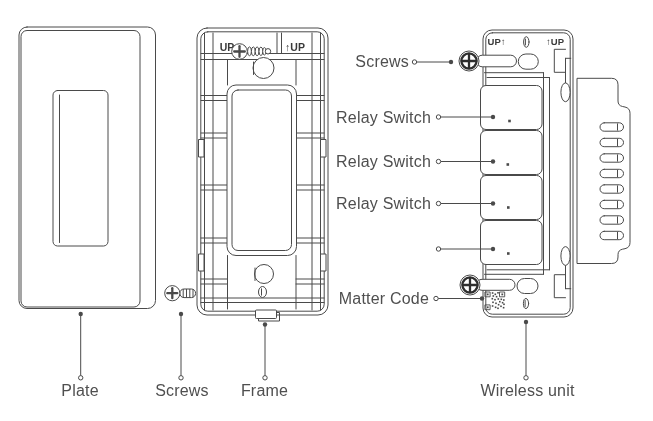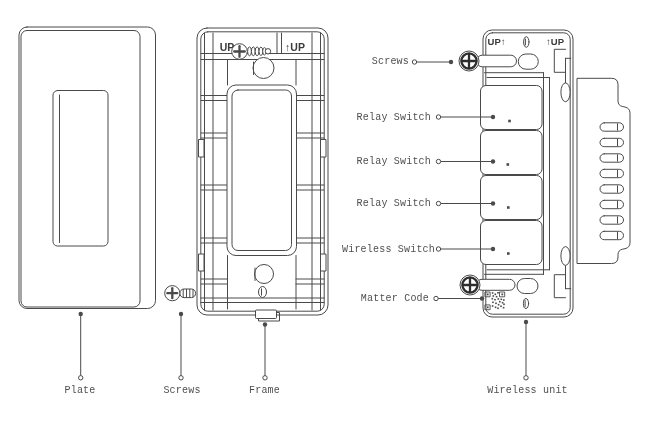--- a/index.html
+++ b/index.html
@@ -15,22 +15,22 @@
   .lnf{fill:#fff;stroke:var(--line);stroke-width:1;stroke-linejoin:round;}
   .bold{stroke:var(--line-bold);}
   .thick{stroke-width:2.3;}
   .dotf{fill:var(--line);stroke:none;}
   .doto{fill:#fff;stroke:var(--line);stroke-width:1;}
   .qr{fill:var(--line);stroke:none;}
   .mark{font-family:"Liberation Sans","DejaVu Sans",sans-serif;font-weight:bold;fill:#3a3a3a;}
   .mark-lg{font-size:10.5px;}
   .mark-sm{font-size:9.5px;}
   .lbl{
-    position:absolute;font-size:10px;line-height:15px;color:var(--label);
-    white-space:nowrap;letter-spacing:.2px;font-family:Liberation Mono, monospace;
+    position:absolute;font-size:16px;line-height:15px;color:var(--label);
+    white-space:nowrap;letter-spacing:.2px;
   }
   .lbl.center{transform:translateX(-50%);}
   .lbl.right{text-align:right;}
 </style>
 </head>
 <body>
 
 <div class="canvas">
 <svg width="653" height="421" viewBox="0 0 653 421">
 
@@ -290,20 +290,19 @@
           <circle class="dotf" cx="526" cy="322" r="2.2"></circle>
           <circle class="doto" cx="526" cy="377.8" r="2.2"></circle>
     </g>
   </g>
 </svg>
 
   <div class="lbl right" style="right:244px;top:54px;">Screws</div>
   <div class="lbl right" style="right:222px;top:109.5px;">Relay Switch</div>
   <div class="lbl right" style="right:222px;top:154px;">Relay Switch</div>
   <div class="lbl right" style="right:222px;top:195.5px;">Relay Switch</div>
-  <div class="lbl right" style="right:218px;top:242px;">Wireless Switch</div>
   <div class="lbl right" style="right:224px;top:290.5px;">Matter Code</div>
 
   <div class="lbl center" style="left:80px;top:382.5px;">Plate</div>
   <div class="lbl center" style="left:182px;top:382.5px;">Screws</div>
   <div class="lbl center" style="left:264.5px;top:382.5px;text-align:right;">Frame</div>
   <div class="lbl center" style="left:527.5px;top:383px;">Wireless unit</div>
 </div>
 
 </body></html>

